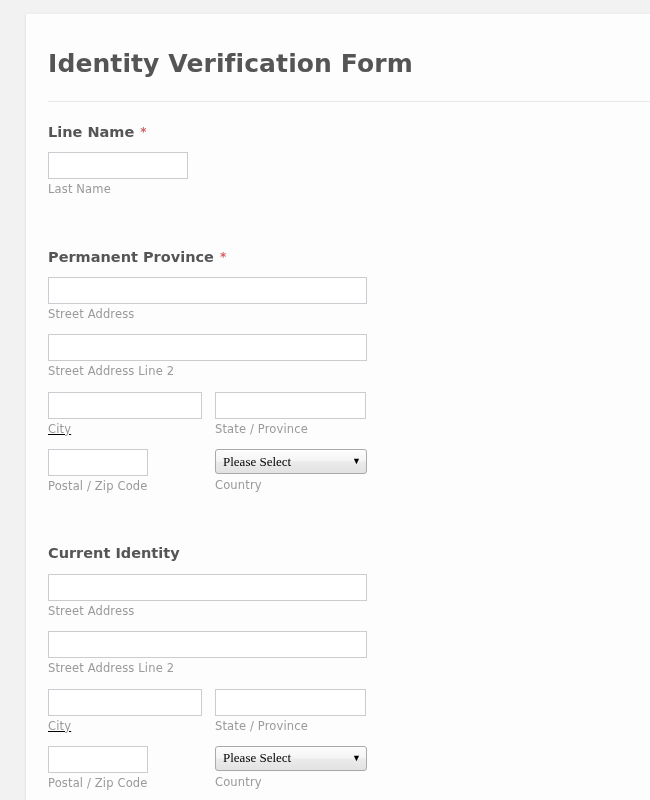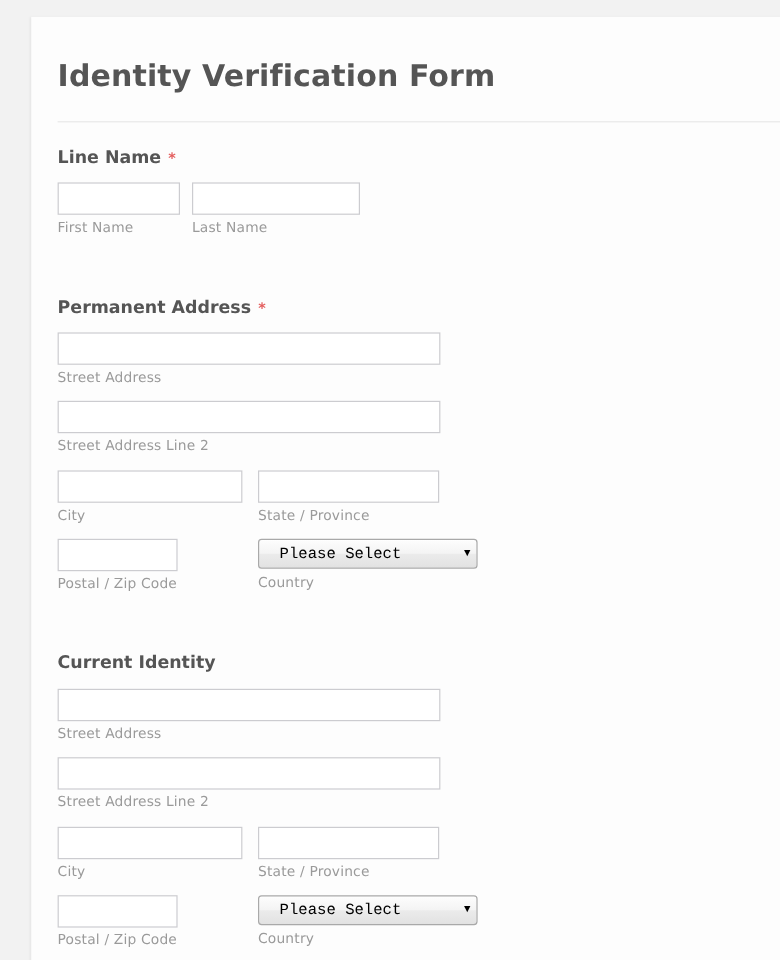--- a/index.html
+++ b/index.html
@@ -92,43 +92,43 @@
   }
 
   .field-row {
     display: flex;
   }
   .field-col {
     display: flex;
     flex-direction: column;
   }
   .gap-name { margin-right: 10px; }
-  .gap-cell { margin-right: 13px; }
+  .gap-cell { margin-right: 13px; text-decoration: underline; }
 
   .w-first   { width: 102px; }
   .w-last    { width: 140px; }
   .w-street  { width: 319px; }
   .w-city    { width: 154px; }
   .w-state   { width: 151px; }
   .w-postal  { width: 100px; }
 
   .block-gap { margin-top: 13px; }
 
   
   .sel {
     box-sizing: border-box;
-    width: 183px;
+    width: 152px;
     height: 25px;
     border: 1px solid #a9a9a9;
     border-radius: 3px;
     background: linear-gradient(to bottom, #fdfdfd 0%, #f4f4f4 48%, #ebebeb 52%, #e2e2e2 100%);
     display: flex;
     align-items: center;
-    padding: 0 5px 0 17px;
-    font-family: Liberation Mono, monospace;
+    padding: 0 5px 0 7px;
+    font-family: Liberation Serif, serif;
     font-size: 13px;
     color: #000000;
     cursor: default;
     box-shadow: 0 1px 0 rgba(255,255,255,0.7) inset;
   }
   .sel-value {
     flex: 1 1 auto;
     white-space: nowrap;
     overflow: hidden;
   }
@@ -149,34 +149,30 @@
   <div class="form-inner">
 
     <h1 class="form-title">Identity Verification Form</h1>
     <div class="title-divider"></div>
 
     <div class="question">
       <div class="q-label">
         <span>Line Name</span><span class="req-star">*</span>
       </div>
       <div class="field-row">
-        <div class="field-col gap-name">
-          <input class="txt w-first" type="text" value="" style="">
-          <span class="sub-label">First Name</span>
-        </div>
         <div class="field-col">
           <input class="txt w-last" type="text" value="" style="">
           <span class="sub-label">Last Name</span>
         </div>
       </div>
     </div>
 
     <div class="question section-gap">
       <div class="q-label">
-        <span>Permanent Address</span><span class="req-star">*</span>
+        <span>Permanent Province</span><span class="req-star">*</span>
       </div>
 
       <div class="field-col">
         <input class="txt w-street" type="text" value="" style="">
         <span class="sub-label">Street Address</span>
       </div>
 
       <div class="field-col block-gap">
         <input class="txt w-street" type="text" value="" style="">
         <span class="sub-label">Street Address Line 2</span>

